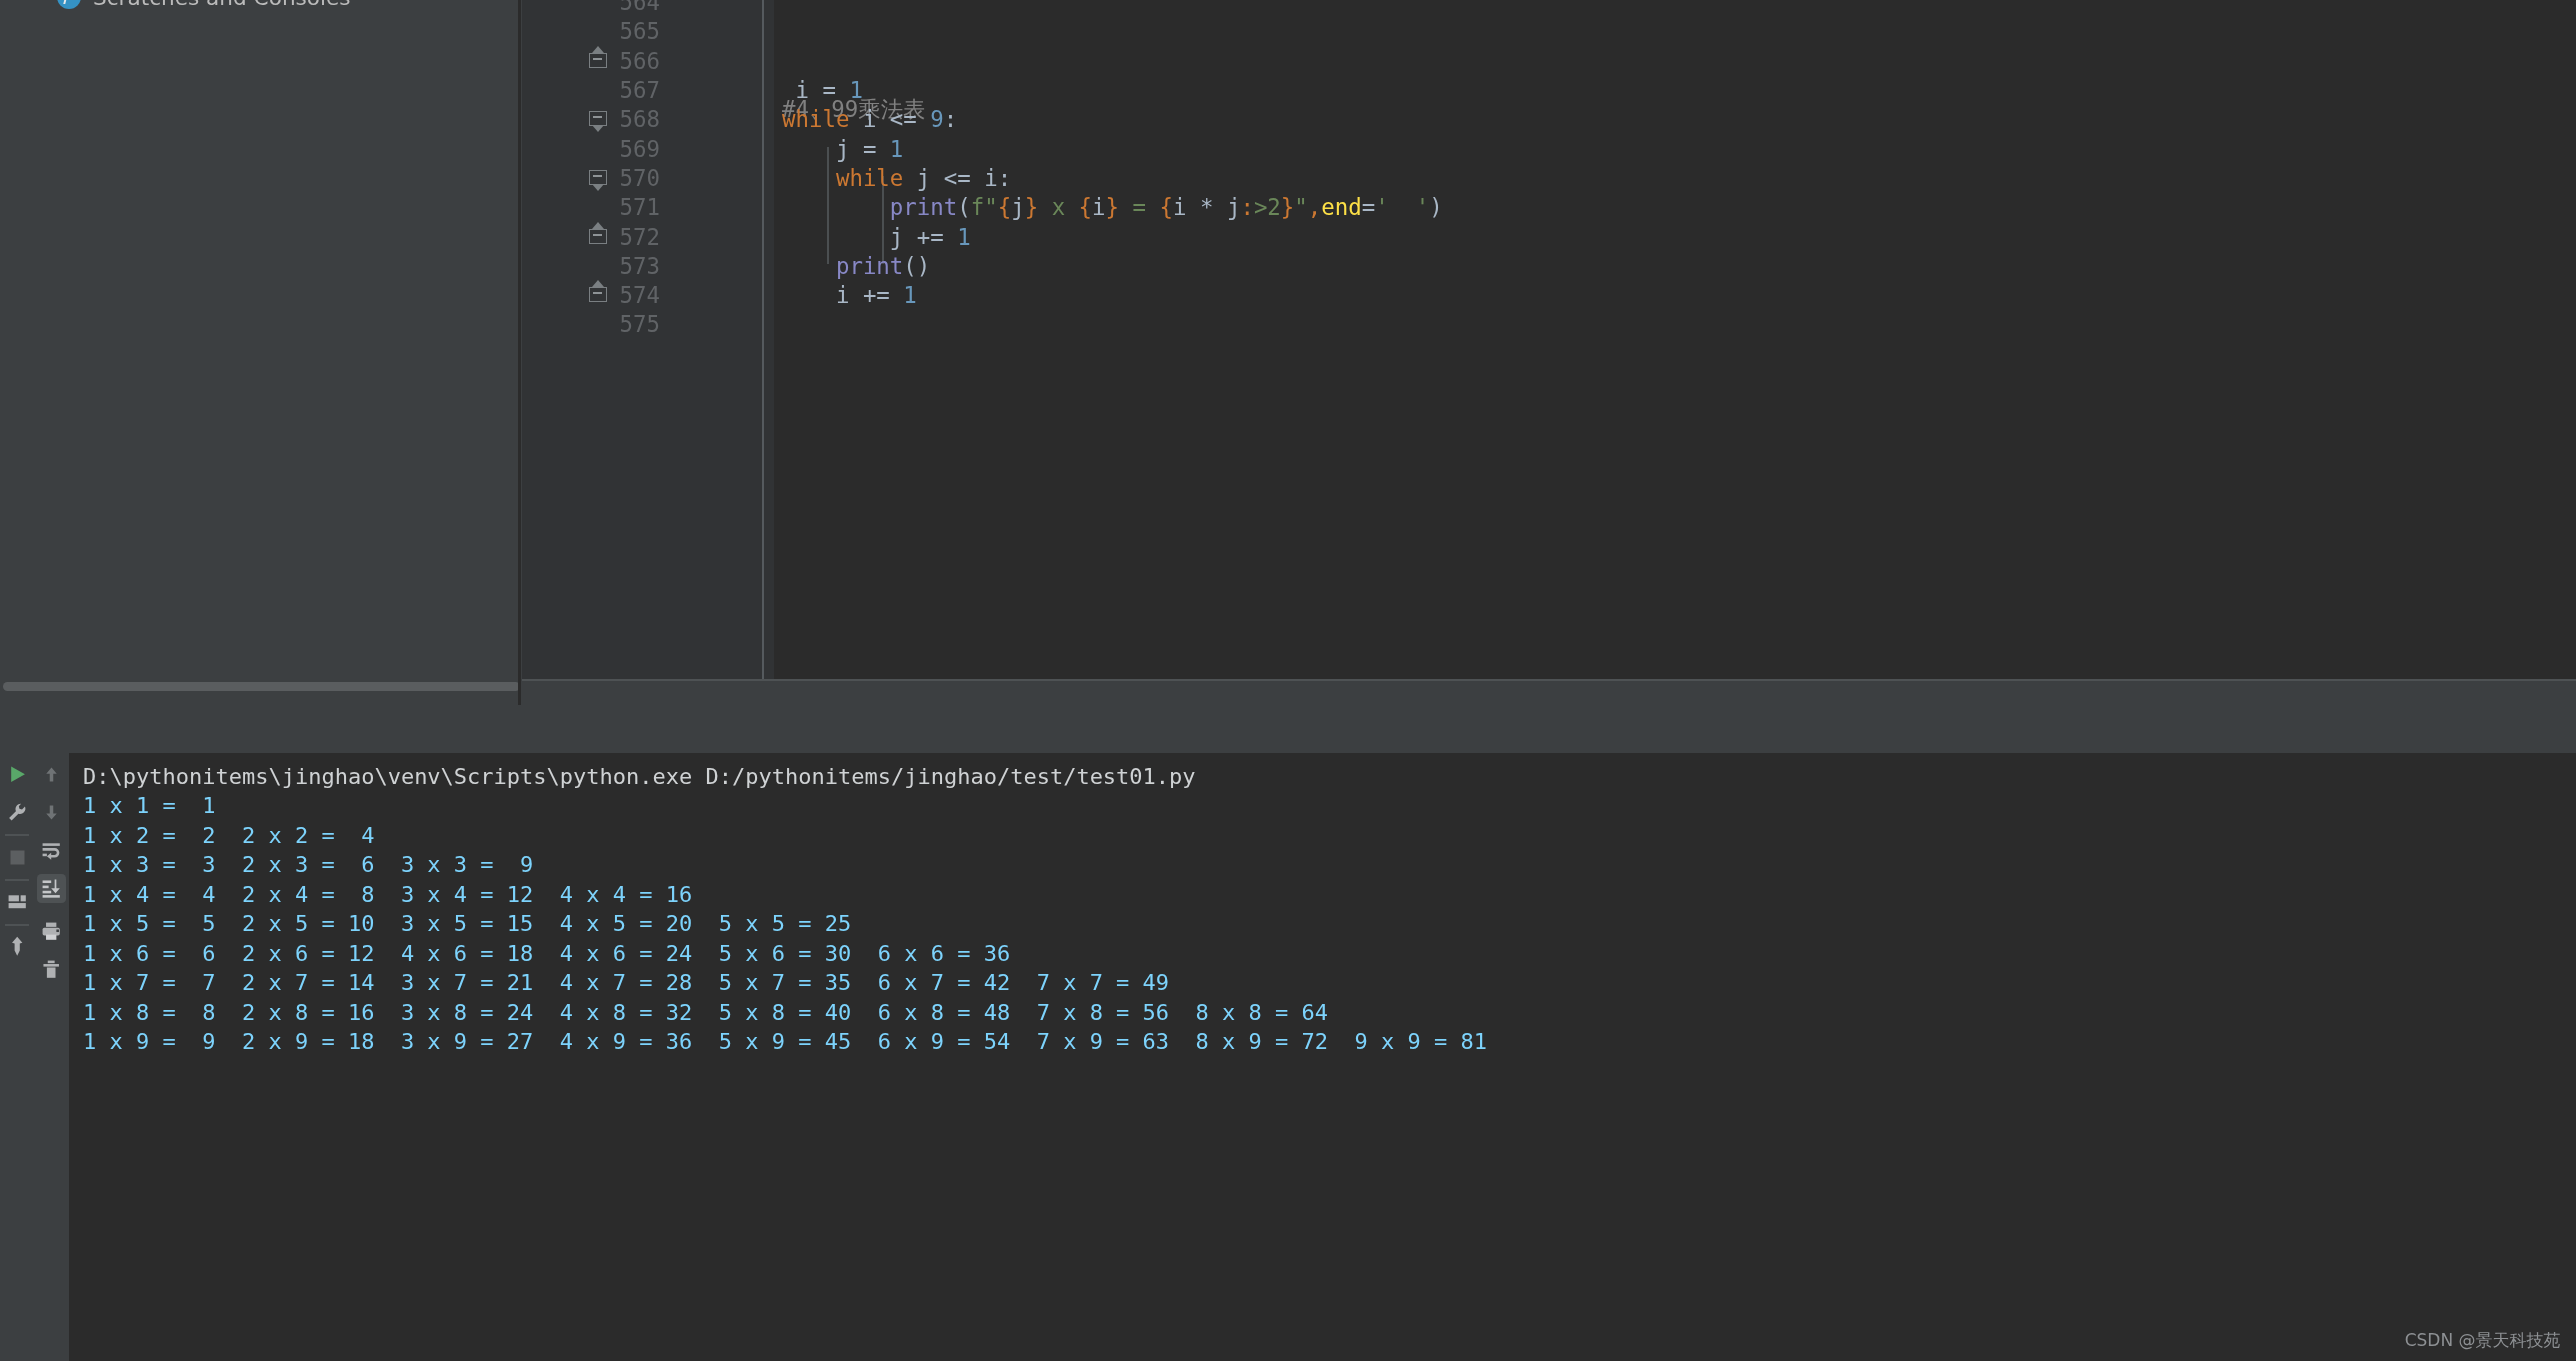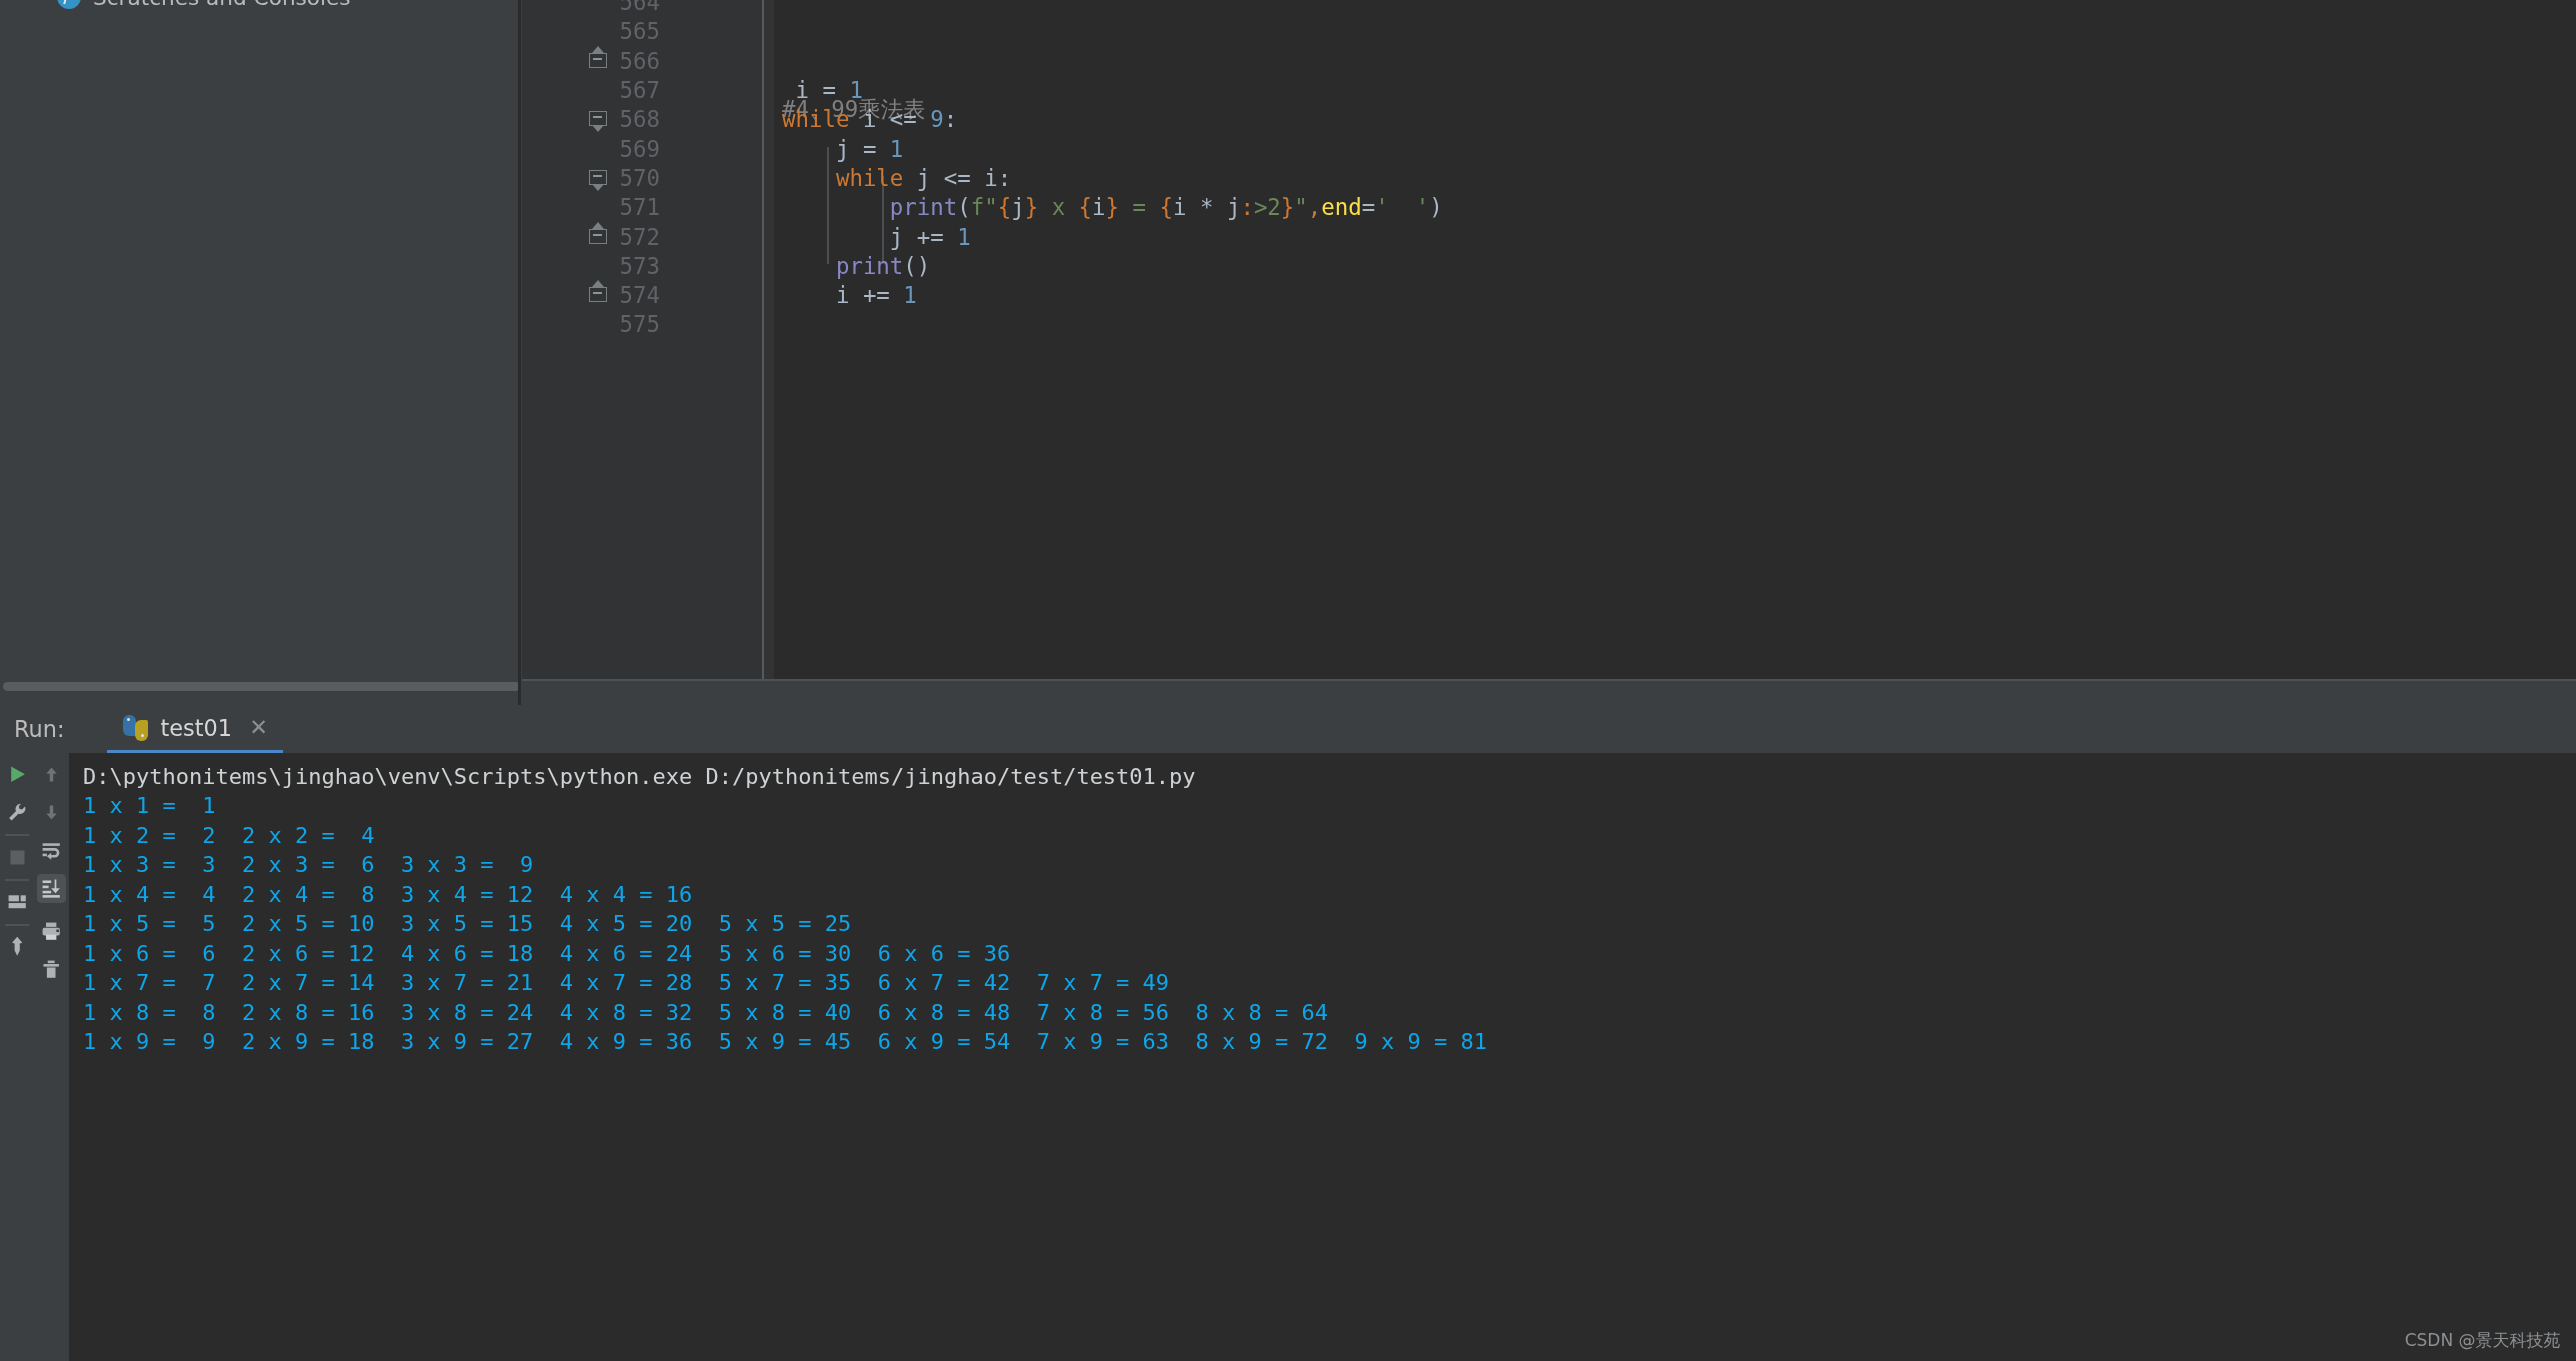--- a/index.html
+++ b/index.html
@@ -205,21 +205,21 @@
   .console {
     position:absolute; left:71px; top:48px; width:2505px; height:608px;
     background:#2b2b2b;
     overflow:hidden;
   }
   .out-line {
     position:absolute; left:12px;
     height:29px; line-height:29px;
     font-family:"DejaVu Sans Mono", monospace;
     font-size:22px;
-    color:#0ea5e9;
+    color:#7dd3fc;
     white-space:pre;
   }
   .out-line.cmd { color:#cfd2d4; }
 
   .watermark {
     position:absolute; right:15.5px; bottom:8.6px;
     font-size:17px; color:#8d9093;
     font-family:"DejaVu Sans", sans-serif;
   }
 </style>
@@ -296,33 +296,20 @@
         </div>
     </div>
 
     <div class="editor-bottom-edge">
       <div class="line-sep"></div>
     </div>
   </div>
 
   <div class="run-window">
 
-    <div class="run-header">
-      <span class="run-label">Run:</span>
-      <div class="run-tab">
-        <span class="py-icon">
-          <span class="pb"></span>
-            <span class="py"></span>
-          <span class="d1"></span>
-            <span class="d2"></span>
-        </span>
-        <span class="run-tab-label">test01</span>
-        <span class="tab-close">✕</span>
-      </div>
-    </div>
 
     <div class="console-toolbar">
       <div class="toolbar-col col-a">
         <div class="tb-btn" style="top:7px;">
           <svg width="22.4" height="22.4" viewBox="0 0 26 26">
             <polygon points="6,4 22,13 6,22" fill="#59a869"></polygon>
           </svg>
         </div>
         <div class="tb-btn" style="top:45px;">
           <svg width="22.4" height="22.4" viewBox="0 0 26 26">

